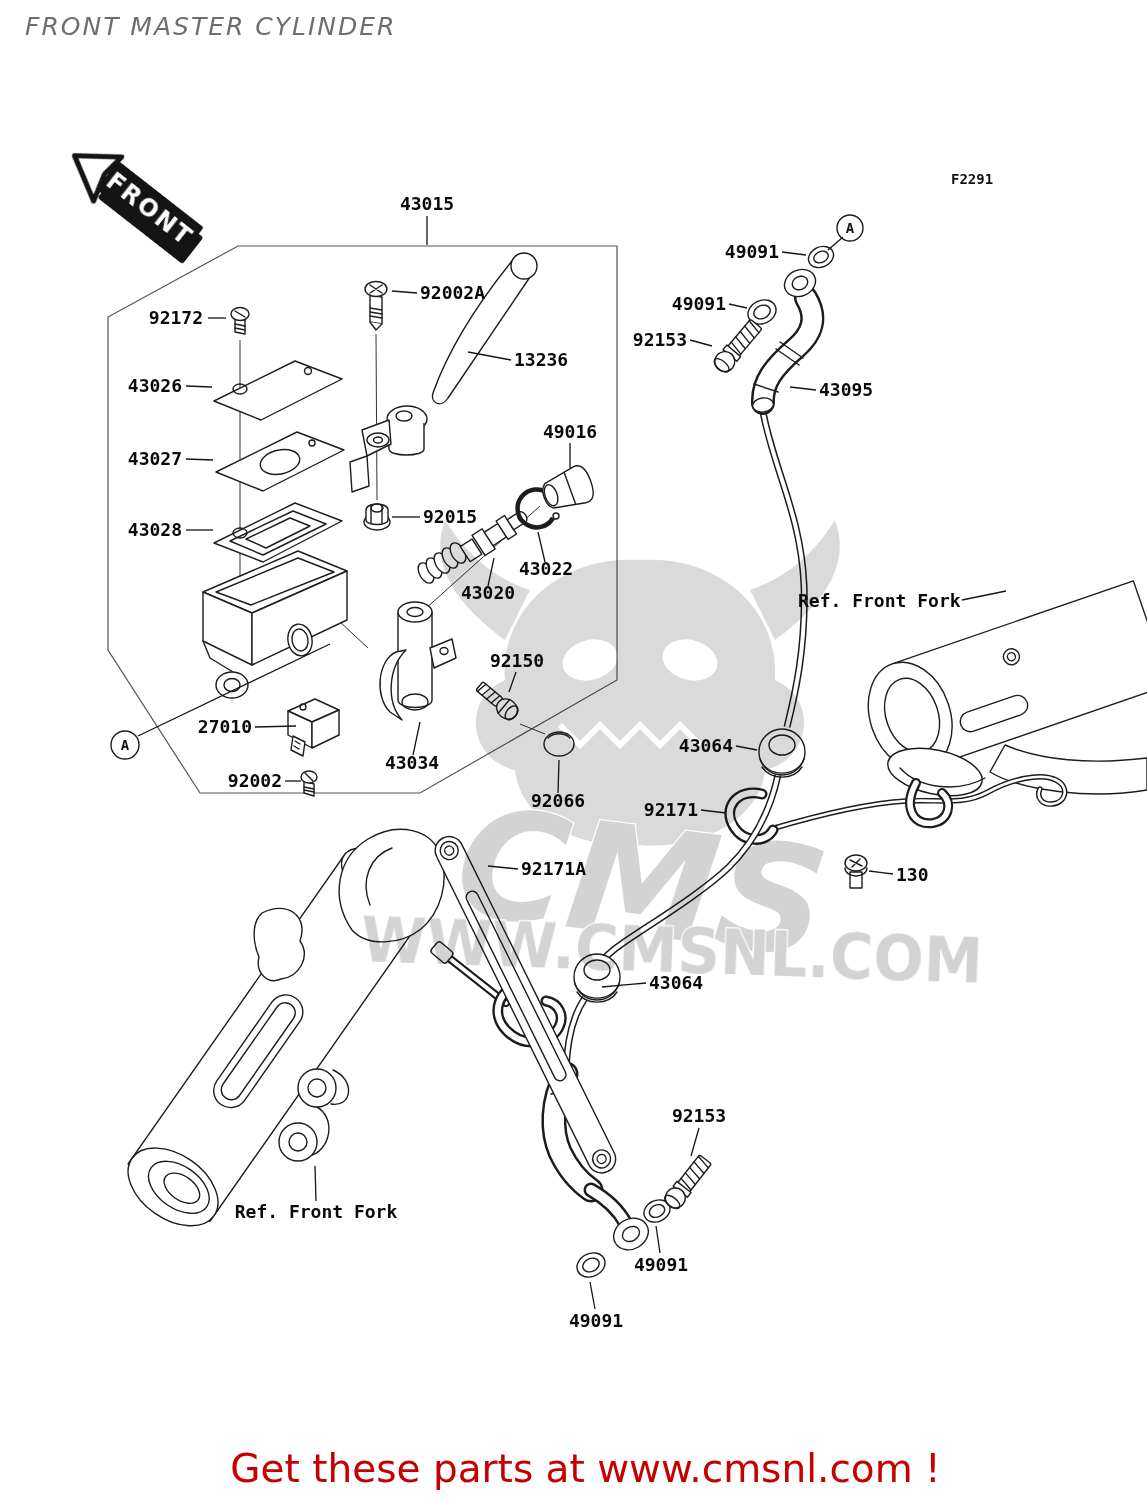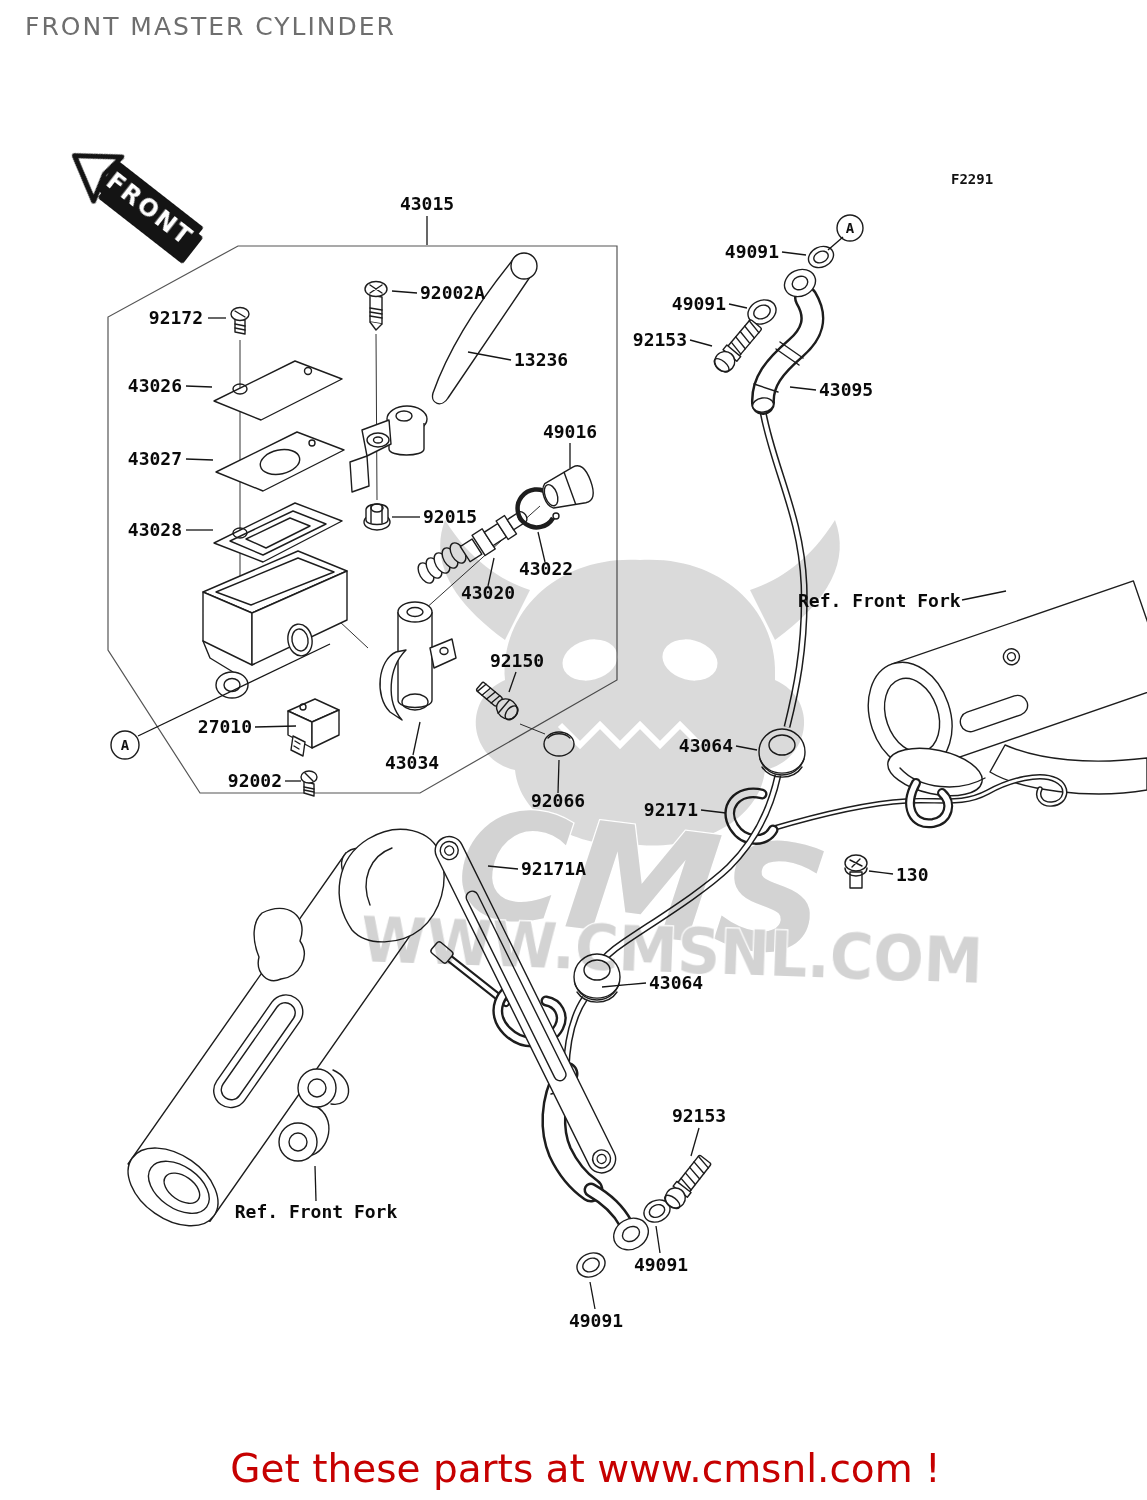--- a/index.html
+++ b/index.html
@@ -1,19 +1,19 @@
 <!DOCTYPE html>
 <html><head>
 <meta charset="utf-8">
 <style>
   html,body{margin:0;padding:0;background:#fff;}
   .page{position:relative;width:1147px;height:1500px;background:#ffffff;overflow:hidden;
         font-family:"DejaVu Sans", "Liberation Sans", sans-serif;}
   .page-title{position:absolute;left:25px;top:12px;font-size:25px;color:#6e6e6e;
-        letter-spacing:2px;font-family:"DejaVu Sans", sans-serif;}
+        letter-spacing:2px;font-family:"DejaVu Sans", sans-serif;font-style:italic;}
   .footer-promo{position:absolute;left:0;top:1446px;width:100%;text-align:center;
         font-size:39px;color:#c60000;font-family:"DejaVu Sans", sans-serif;margin-left:12px;}
   svg{position:absolute;left:0;top:0;}
   .ln{stroke:#1d1d1d;stroke-width:1.4;fill:none;stroke-linejoin:round;stroke-linecap:round;}
   .fw{fill:#ffffff;stroke:#1d1d1d;stroke-width:1.4;stroke-linejoin:round;}
   .thin{stroke:#333;stroke-width:1;fill:none;}
   .ldr{stroke:#151515;stroke-width:1.3;fill:none;}
   .lbl{font-family:"DejaVu Sans Mono","Liberation Mono",monospace;font-weight:700;
        font-size:18px;fill:#0a0a0a;}
   .lbl-sm{font-family:"DejaVu Sans Mono","Liberation Mono",monospace;font-weight:700;

